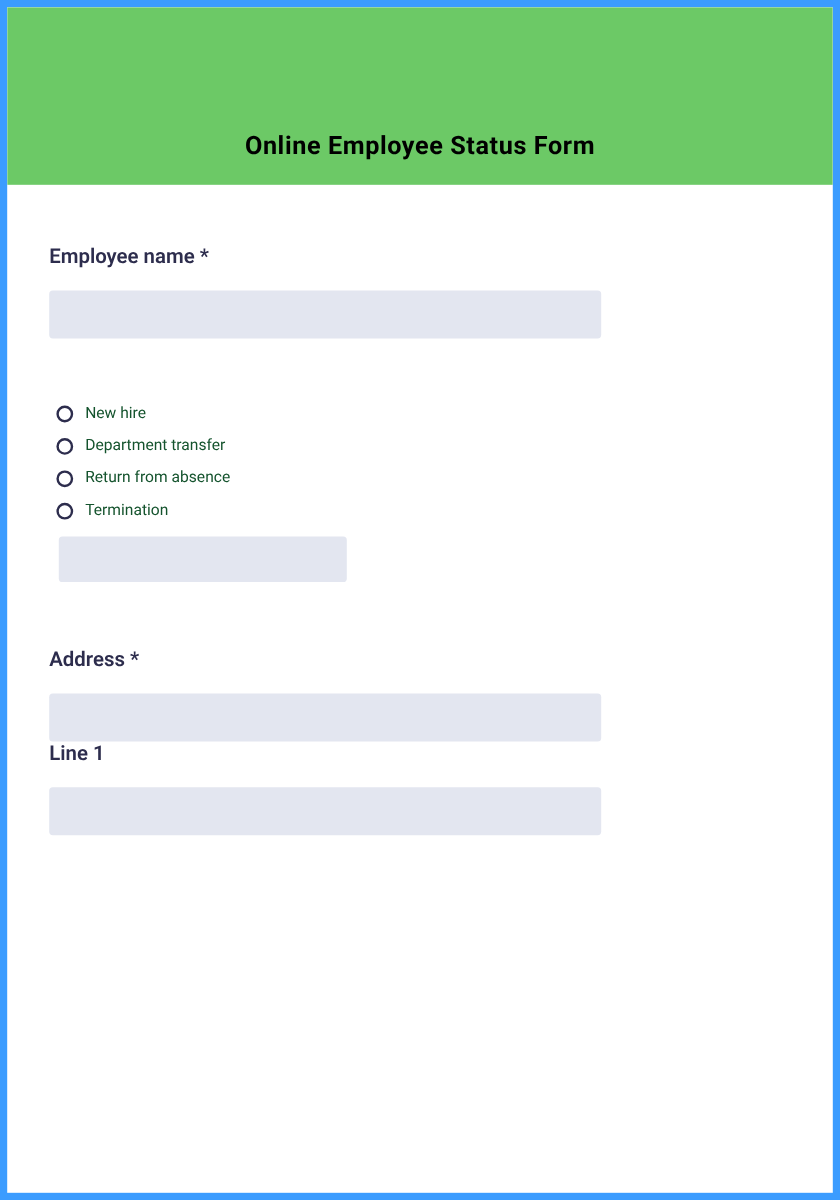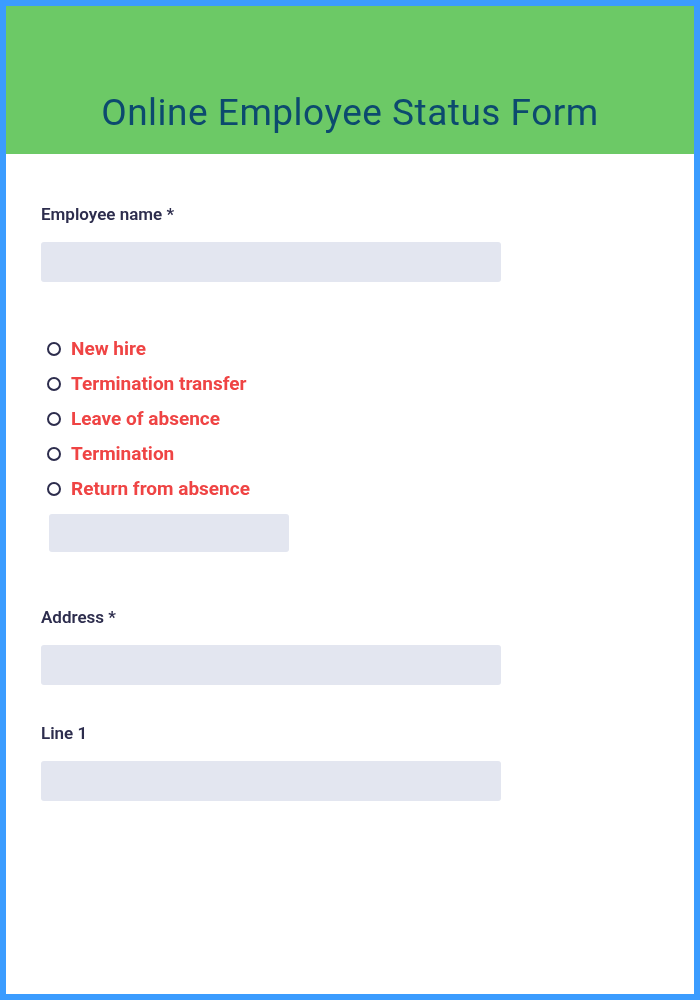--- a/index.html
+++ b/index.html
@@ -18,23 +18,23 @@
     }
     .header {
       background: #6cc966;
       height: 148px;
       display: flex;
       align-items: flex-end;
       justify-content: center;
       padding-bottom: 20px;
     }
     .header-title {
-      color: #0c4a6e;
-      font-size: 37px;
-      font-weight: 400;
+      color: #000000;
+      font-size: 21px;
+      font-weight: 700;
       letter-spacing: 0.5px;
     }
     .form-body {
       padding: 50px 22px 0 35px;
     }
     .field-group {
       margin-bottom: 55px;
     }
     .field-label {
       color: #2d2d4d;
@@ -63,35 +63,34 @@
     .radio-input {
       width: 14px;
       height: 14px;
       border: 2px solid #2d2d4d;
       border-radius: 50%;
       margin-right: 10px;
       cursor: pointer;
       background: #fff;
     }
     .radio-label {
-      color: #ef4444;
-      font-size: 19px;
-      font-weight: 700;
+      color: #14532d;
+      font-size: 13px;
+      font-weight: 400;
     }
     .other-input {
       width: 240px;
       height: 38px;
       background: #e3e6f0;
       border: none;
       border-radius: 3px;
       margin-left: 2px;
       margin-top: 2px;
     }
     .address-group {
-      margin-bottom: 38px;
     }
   </style>
 </head>
 <body>
 
 <div class="page">
   <div class="header">
     <h1 class="header-title">Online Employee Status Form</h1>
   </div>
 
@@ -104,33 +103,29 @@
 
 
     <div class="field-group">
       <div class="radio-group">
         <div class="radio-option">
           <div class="radio-input"></div>
           <span class="radio-label">New hire</span>
         </div>
         <div class="radio-option">
           <div class="radio-input"></div>
-          <span class="radio-label">Termination transfer</span>
+          <span class="radio-label">Department transfer</span>
         </div>
         <div class="radio-option">
           <div class="radio-input"></div>
-          <span class="radio-label">Leave of absence</span>
+          <span class="radio-label">Return from absence</span>
         </div>
         <div class="radio-option">
           <div class="radio-input"></div>
           <span class="radio-label">Termination</span>
-        </div>
-        <div class="radio-option">
-          <div class="radio-input"></div>
-          <span class="radio-label">Return from absence</span>
         </div>
         <input type="text" class="other-input" value="" style="">
       </div>
     </div>
 
     <div class="address-group">
       <label class="field-label">Address *</label>
       <input type="text" class="text-input" value="" style="">
     </div>
 

